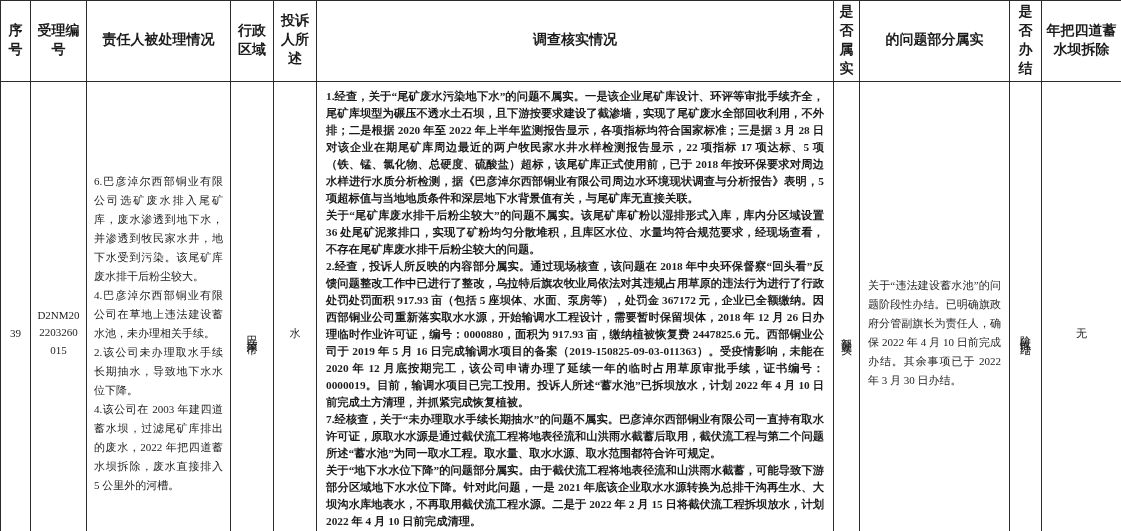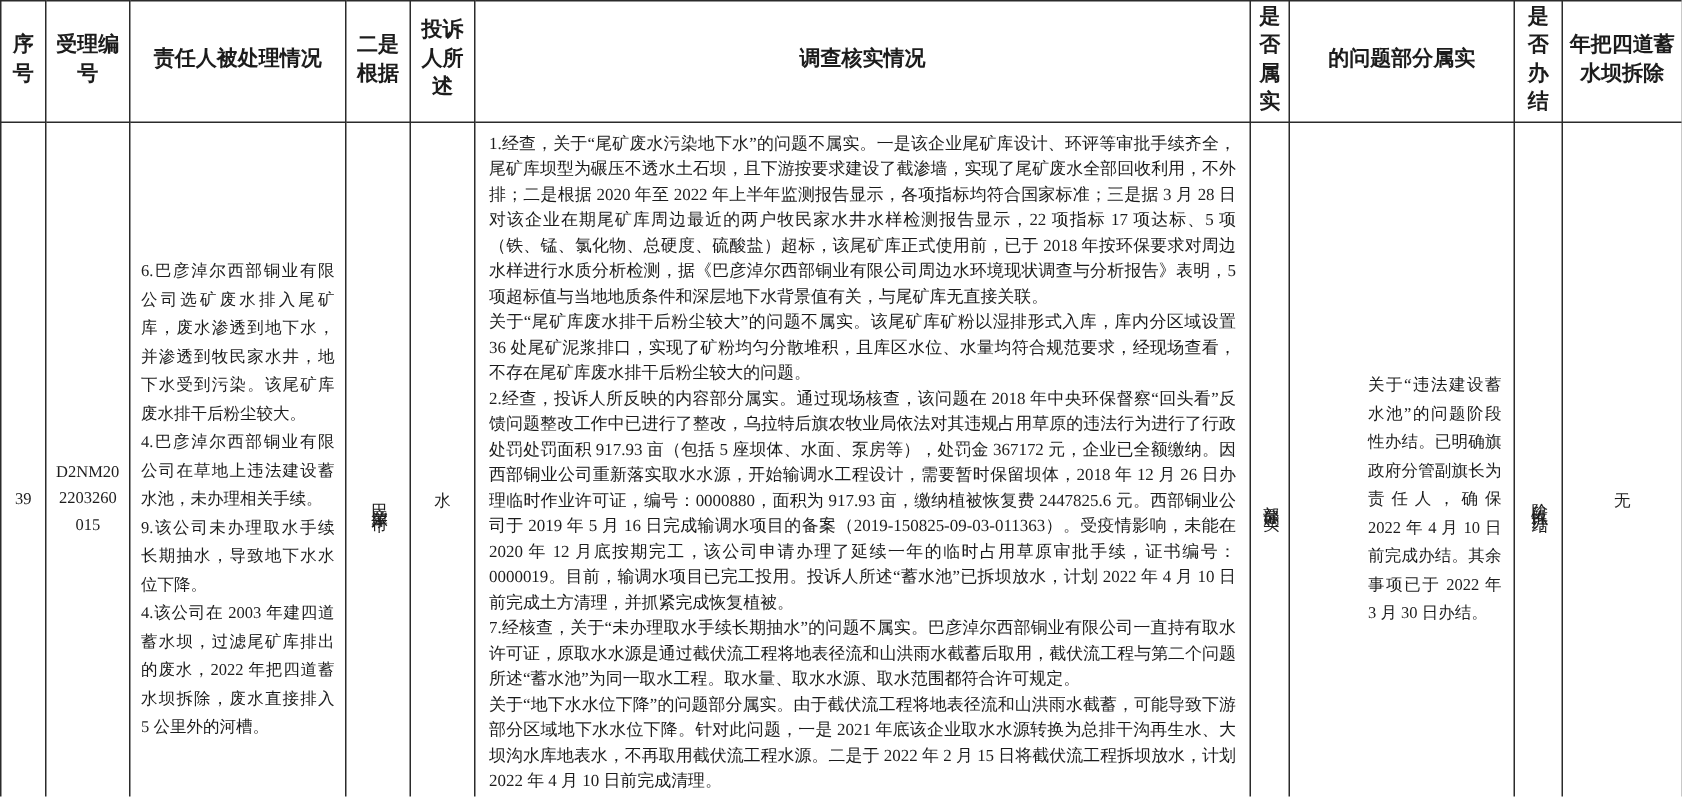--- a/index.html
+++ b/index.html
@@ -51,30 +51,30 @@
   }
   td.investigation {
     vertical-align: top;
     padding: 6px 9px 4px 9px;
     font-size: 11.3px;
   }
   td.investigation p {
     line-height: 17px;
     text-align: justify;
     margin: 0;
+    font-weight: bold;
   }
   td.handling {
     vertical-align: middle;
     padding: 6px 8px;
     font-size: 11px;
   }
   td.handling .para {
     line-height: 19px;
     text-align: justify;
-    margin-left: 44px;
   }
   .vertical {
     display: inline-block;
     writing-mode: vertical-rl;
     text-orientation: upright;
     font-size: 11px;
     letter-spacing: 2px;
     line-height: 1.1;
   }
 </style>
@@ -92,37 +92,37 @@
     <col style="width:26px">
     <col style="width:150px">
     <col style="width:32px">
     <col style="width:80px">
   </colgroup>
   <thead>
     <tr>
       <th>序号</th>
       <th>受理编号</th>
       <th>责任人被处理情况</th>
-      <th>二是根据</th>
+      <th>行政区域</th>
       <th>投诉人所述</th>
       <th>调查核实情况</th>
       <th>是否属实</th>
       <th>的问题部分属实</th>
       <th>是否办结</th>
       <th>年把四道蓄水坝拆除</th>
     </tr>
   </thead>
   <tbody>
     <tr>
       <td class="center">39</td>
       <td class="case-no">D2NM202203260015</td>
       <td class="problem">
         <div class="para">6.巴彦淖尔西部铜业有限公司选矿废水排入尾矿库，废水渗透到地下水，并渗透到牧民家水井，地下水受到污染。该尾矿库废水排干后粉尘较大。</div>
         <div class="para">4.巴彦淖尔西部铜业有限公司在草地上违法建设蓄水池，未办理相关手续。</div>
-        <div class="para">9.该公司未办理取水手续长期抽水，导致地下水水位下降。</div>
+        <div class="para">2.该公司未办理取水手续长期抽水，导致地下水水位下降。</div>
         <div class="para">4.该公司在 2003 年建四道蓄水坝，过滤尾矿库排出的废水，2022 年把四道蓄水坝拆除，废水直接排入 5 公里外的河槽。</div>
       </td>
       <td class="center">
         <span class="vertical">巴彦淖尔市</span>
       </td>
       <td class="center">水</td>
       <td class="investigation">
         <p>1.经查，关于“尾矿废水污染地下水”的问题不属实。一是该企业尾矿库设计、环评等审批手续齐全，尾矿库坝型为碾压不透水土石坝，且下游按要求建设了截渗墙，实现了尾矿废水全部回收利用，不外排；二是根据 2020 年至 2022 年上半年监测报告显示，各项指标均符合国家标准；三是据 3 月 28 日对该企业在期尾矿库周边最近的两户牧民家水井水样检测报告显示，22 项指标 17 项达标、5 项（铁、锰、氯化物、总硬度、硫酸盐）超标，该尾矿库正式使用前，已于 2018 年按环保要求对周边水样进行水质分析检测，据《巴彦淖尔西部铜业有限公司周边水环境现状调查与分析报告》表明，5 项超标值与当地地质条件和深层地下水背景值有关，与尾矿库无直接关联。</p>
         <p>关于“尾矿库废水排干后粉尘较大”的问题不属实。该尾矿库矿粉以湿排形式入库，库内分区域设置 36 处尾矿泥浆排口，实现了矿粉均匀分散堆积，且库区水位、水量均符合规范要求，经现场查看，不存在尾矿库废水排干后粉尘较大的问题。</p>
         <p>2.经查，投诉人所反映的内容部分属实。通过现场核查，该问题在 2018 年中央环保督察“回头看”反馈问题整改工作中已进行了整改，乌拉特后旗农牧业局依法对其违规占用草原的违法行为进行了行政处罚处罚面积 917.93 亩（包括 5 座坝体、水面、泵房等），处罚金 367172 元，企业已全额缴纳。因西部铜业公司重新落实取水水源，开始输调水工程设计，需要暂时保留坝体，2018 年 12 月 26 日办理临时作业许可证，编号：0000880，面积为 917.93 亩，缴纳植被恢复费 2447825.6 元。西部铜业公司于 2019 年 5 月 16 日完成输调水项目的备案（2019-150825-09-03-011363）。受疫情影响，未能在 2020 年 12 月底按期完工，该公司申请办理了延续一年的临时占用草原审批手续，证书编号：0000019。目前，输调水项目已完工投用。投诉人所述“蓄水池”已拆坝放水，计划 2022 年 4 月 10 日前完成土方清理，并抓紧完成恢复植被。</p>

